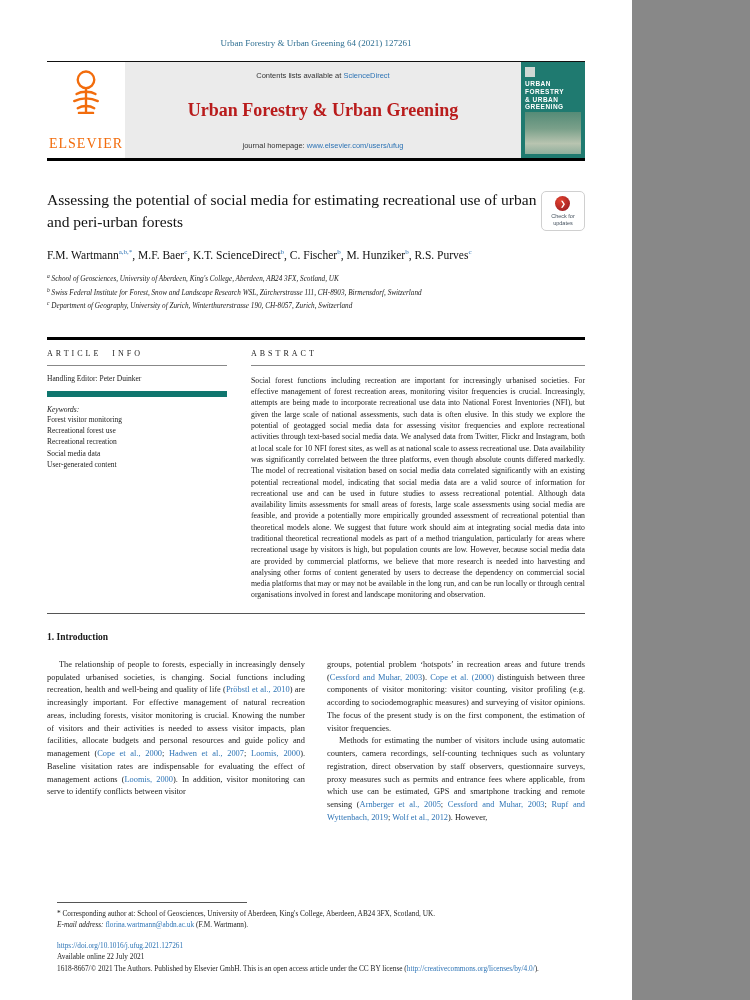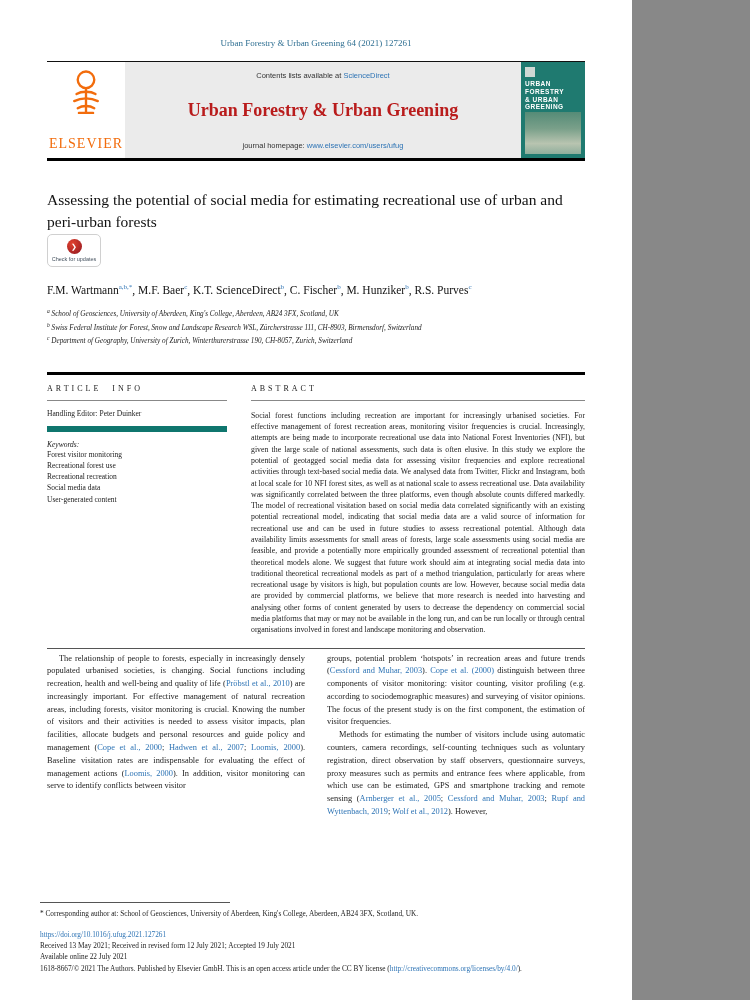--- a/index.html
+++ b/index.html
@@ -15,21 +15,21 @@
   .logo-word { color:#f26c0c; font-size:14px; font-weight:normal; letter-spacing:1px; margin-top:16px; }
   .gray-box { flex:1; background:#ebebeb; display:flex; flex-direction:column; align-items:center; justify-content:space-between; padding:9px 0 8px; }
   .contents-line, .homepage-line { font-family:"Liberation Sans", sans-serif; font-size:7.5px; color:#333; }
   .journal-title { font-size:18px; font-weight:bold; color:#b91c1c; }
   .link { color:#2e74b5; text-decoration:none; cursor:pointer; }
   .cover { width:64px; flex:0 0 64px; background:#1f7a70; display:flex; flex-direction:column; padding:5px 4px 4px; }
   .cover-badge { width:10px; height:10px; background:#cfd8d4; margin-bottom:3px; }
   .cover-title { color:#fff; font-family:"Liberation Sans", sans-serif; font-size:6.5px; font-weight:bold; line-height:1.2; letter-spacing:0.5px; }
   .cover-photo { margin-top:auto; height:42px; background:linear-gradient(180deg,#558b77 0%, #7aa08a 40%, #b8c4b0 75%, #8fae9c 100%); }
 
-  .title-row { display:flex; justify-content:center; margin-top:28px;flex-direction:column; }
+  .title-row { display:flex; justify-content:center; margin-top:28px; }
   .article-title { font-size:15.5px; line-height:1.4; max-width:580px; font-weight:400; color:#111; }
   .check-badge { width:54px; border:1px solid #d0d0d0; border-radius:5px; display:flex; flex-direction:column; align-items:center; padding:4px 3px 3px; background:#fff; align-self:flex-start; margin-top:2px; }
   .badge-circle { width:15px; height:15px; border-radius:50%; background:radial-gradient(circle at 35% 30%, #e2422f, #8f161f); color:#fff; font-size:7px; display:flex; align-items:center; justify-content:center; }
   .badge-text { font-family:"Liberation Sans", sans-serif; font-size:5.5px; line-height:1.25; color:#44515e; text-align:center; margin-top:2px; }
 
   .authors { margin-top:16px; font-size:11.5px; color:#111; }
   .authors sup, .cite { color:#2e74b5; }
   .authors sup { font-size:7px; }
 
   .affils { margin-top:11px; font-size:7.2px; font-style:italic; line-height:1.55; color:#222; }
@@ -39,26 +39,26 @@
   .info-col { width:180px; flex:0 0 180px; padding-top:9px; }
   .sec-head { font-size:8px; letter-spacing:3px; word-spacing:6px; color:#222; padding-bottom:7px; border-bottom:1px solid #888; }
   .handling { font-size:7.5px; padding:8px 0; border-bottom:6px solid #0f766e; color:#222; }
   .keywords-label { font-style:italic; font-size:7.5px; margin-top:8px; }
   .keyword { font-size:7.5px; line-height:1.5; }
   .abstract-col { flex:1; padding-top:9px; }
   .abstract-col .sec-head { margin-bottom:9px; }
   .abstract-text { font-size:7.8px; line-height:1.45; text-align:justify; color:#222; }
 
   .section-heading { font-size:9.5px; font-weight:bold; margin-top:18px; }
-  .columns { display:flex; gap:22px; margin-top:4px; }
+  .columns { display:flex; gap:22px; margin-top:17px; }
   .col { flex:1; }
   .para { font-size:8.4px; line-height:1.52; text-align:justify; color:#1c1c1c; }
   .para.indent { text-indent:12px; }
 
-  .footnotes { position:absolute; left:40px; right:47px; bottom:26px; font-size:7.3px; line-height:1.55; color:#222; }
+  .footnotes { position:absolute; left:57px; right:47px; bottom:26px; font-size:7.3px; line-height:1.55; color:#222; }
   .fn-rule { width:190px; border-top:1px solid #555; margin-bottom:5px; }
   .fn-block2 { margin-top:10px; }
   .italic { font-style:italic; }
 </style>
 </head>
 <body>
 
 <div class="page">
 
   <div class="masthead">Urban Forestry &amp; Urban Greening 64 (2021) 127261</div>
@@ -126,37 +126,41 @@
       <div class="keyword">Recreational recreation</div>
       <div class="keyword">Social media data</div>
       <div class="keyword">User-generated content</div>
     </div>
     <div class="abstract-col">
       <div class="sec-head">ABSTRACT</div>
       <div class="abstract-text">Social forest functions including recreation are important for increasingly urbanised societies. For effective management of forest recreation areas, monitoring visitor frequencies is crucial. Increasingly, attempts are being made to incorporate recreational use data into National Forest Inventories (NFI), but given the large scale of national assessments, such data is often elusive. In this study we explore the potential of geotagged social media data for assessing visitor frequencies and explore recreational activities through text-based social media data. We analysed data from Twitter, Flickr and Instagram, both at local scale for 10 NFI forest sites, as well as at national scale to assess recreational use. Data availability was significantly correlated between the three platforms, even though absolute counts differed markedly. The model of recreational visitation based on social media data correlated significantly with an existing potential recreational model, indicating that social media data are a valid source of information for recreational use and can be used in future studies to assess recreational potential. Although data availability limits assessments for small areas of forests, large scale assessments using social media are feasible, and provide a potentially more empirically grounded assessment of recreational potential than theoretical models alone. We suggest that future work should aim at integrating social media data into traditional theoretical recreational models as part of a method triangulation, particularly for areas where recreational usage by visitors is high, but population counts are low. However, because social media data are provided by commercial platforms, we believe that more research is needed into harvesting and analysing other forms of content generated by users to decrease the dependency on commercial social media platforms that may or may not be available in the long run, and can be run locally or through central organisations involved in forest and landscape monitoring and observation.</div>
     </div>
   </div>
 
+  <h2 class="section-heading">1. Introduction</h2>
 
   <div class="columns">
     <div class="col">
       <p class="para indent"><span>The relationship of people to forests, especially in increasingly densely populated urbanised societies, is changing. Social functions including recreation, health and well-being and quality of life (</span><span class="cite">Pröbstl et al., 2010</span><span>) are increasingly important. For effective management of natural recreation areas, including forests, visitor monitoring is crucial. Knowing the number of visitors and their activities is needed to assess visitor impacts, plan facilities, allocate budgets and personal resources and guide policy and management (</span><span class="cite">Cope et al., 2000</span><span>; </span><span class="cite">Hadwen et al., 2007</span><span>; </span><span class="cite">Loomis, 2000</span><span>). Baseline visitation rates are indispensable for evaluating the effect of management actions (</span><span class="cite">Loomis, 2000</span><span>). In addition, visitor monitoring can serve to identify conflicts between visitor</span></p>
     </div>
     <div class="col">
       <p class="para"><span>groups, potential problem ‘hotspots’ in recreation areas and future trends (</span><span class="cite">Cessford and Muhar, 2003</span><span>). </span><span class="cite">Cope et al. (2000)</span><span> distinguish between three components of visitor monitoring: visitor counting, visitor profiling (e.g. according to sociodemographic measures) and surveying of visitor opinions. The focus of the present study is on the first component, the estimation of visitor frequencies.</span></p>
       <p class="para indent"><span>Methods for estimating the number of visitors include using automatic counters, camera recordings, self-counting techniques such as voluntary registration, direct observation by staff observers, questionnaire surveys, proxy measures such as permits and entrance fees where applicable, from which use can be estimated, GPS and smartphone tracking and remote sensing (</span><span class="cite">Arnberger et al., 2005</span><span>; </span><span class="cite">Cessford and Muhar, 2003</span><span>; </span><span class="cite">Rupf and Wyttenbach, 2019</span><span>; </span><span class="cite">Wolf et al., 2012</span><span>). However,</span></p>
     </div>
   </div>
 
   <div class="footnotes">
     <div class="fn-rule"></div>
     <div>* Corresponding author at: School of Geosciences, University of Aberdeen, King's College, Aberdeen, AB24 3FX, Scotland, UK.</div>
+    <div>
+      <span class="italic">E-mail address:</span>
+      <span class="link">florina.wartmann@abdn.ac.uk</span><span> (F.M. Wartmann).</span>
+    </div>
     <div class="fn-block2">
       <span class="link">https://doi.org/10.1016/j.ufug.2021.127261</span>
     </div>
-    <div>Received 13 May 2021; Received in revised form 12 July 2021; Accepted 19 July 2021</div>
     <div>Available online 22 July 2021</div>
     <div>
       <span>1618-8667/© 2021 The Authors. Published by Elsevier GmbH. This is an open access article under the CC BY license (</span><span class="link">http://creativecommons.org/licenses/by/4.0/</span><span>).</span>
     </div>
   </div>
 
 </div>
 
 </body></html>

